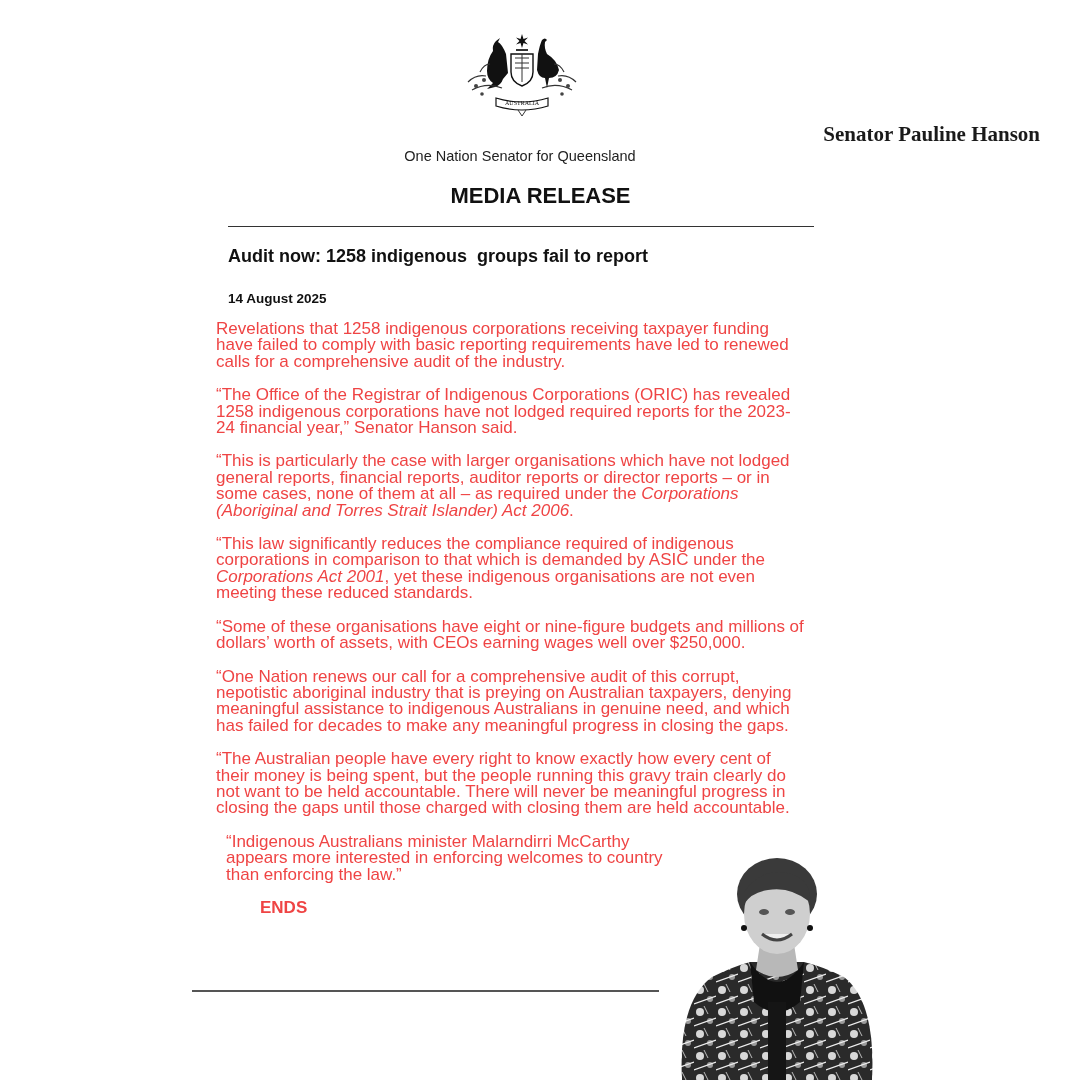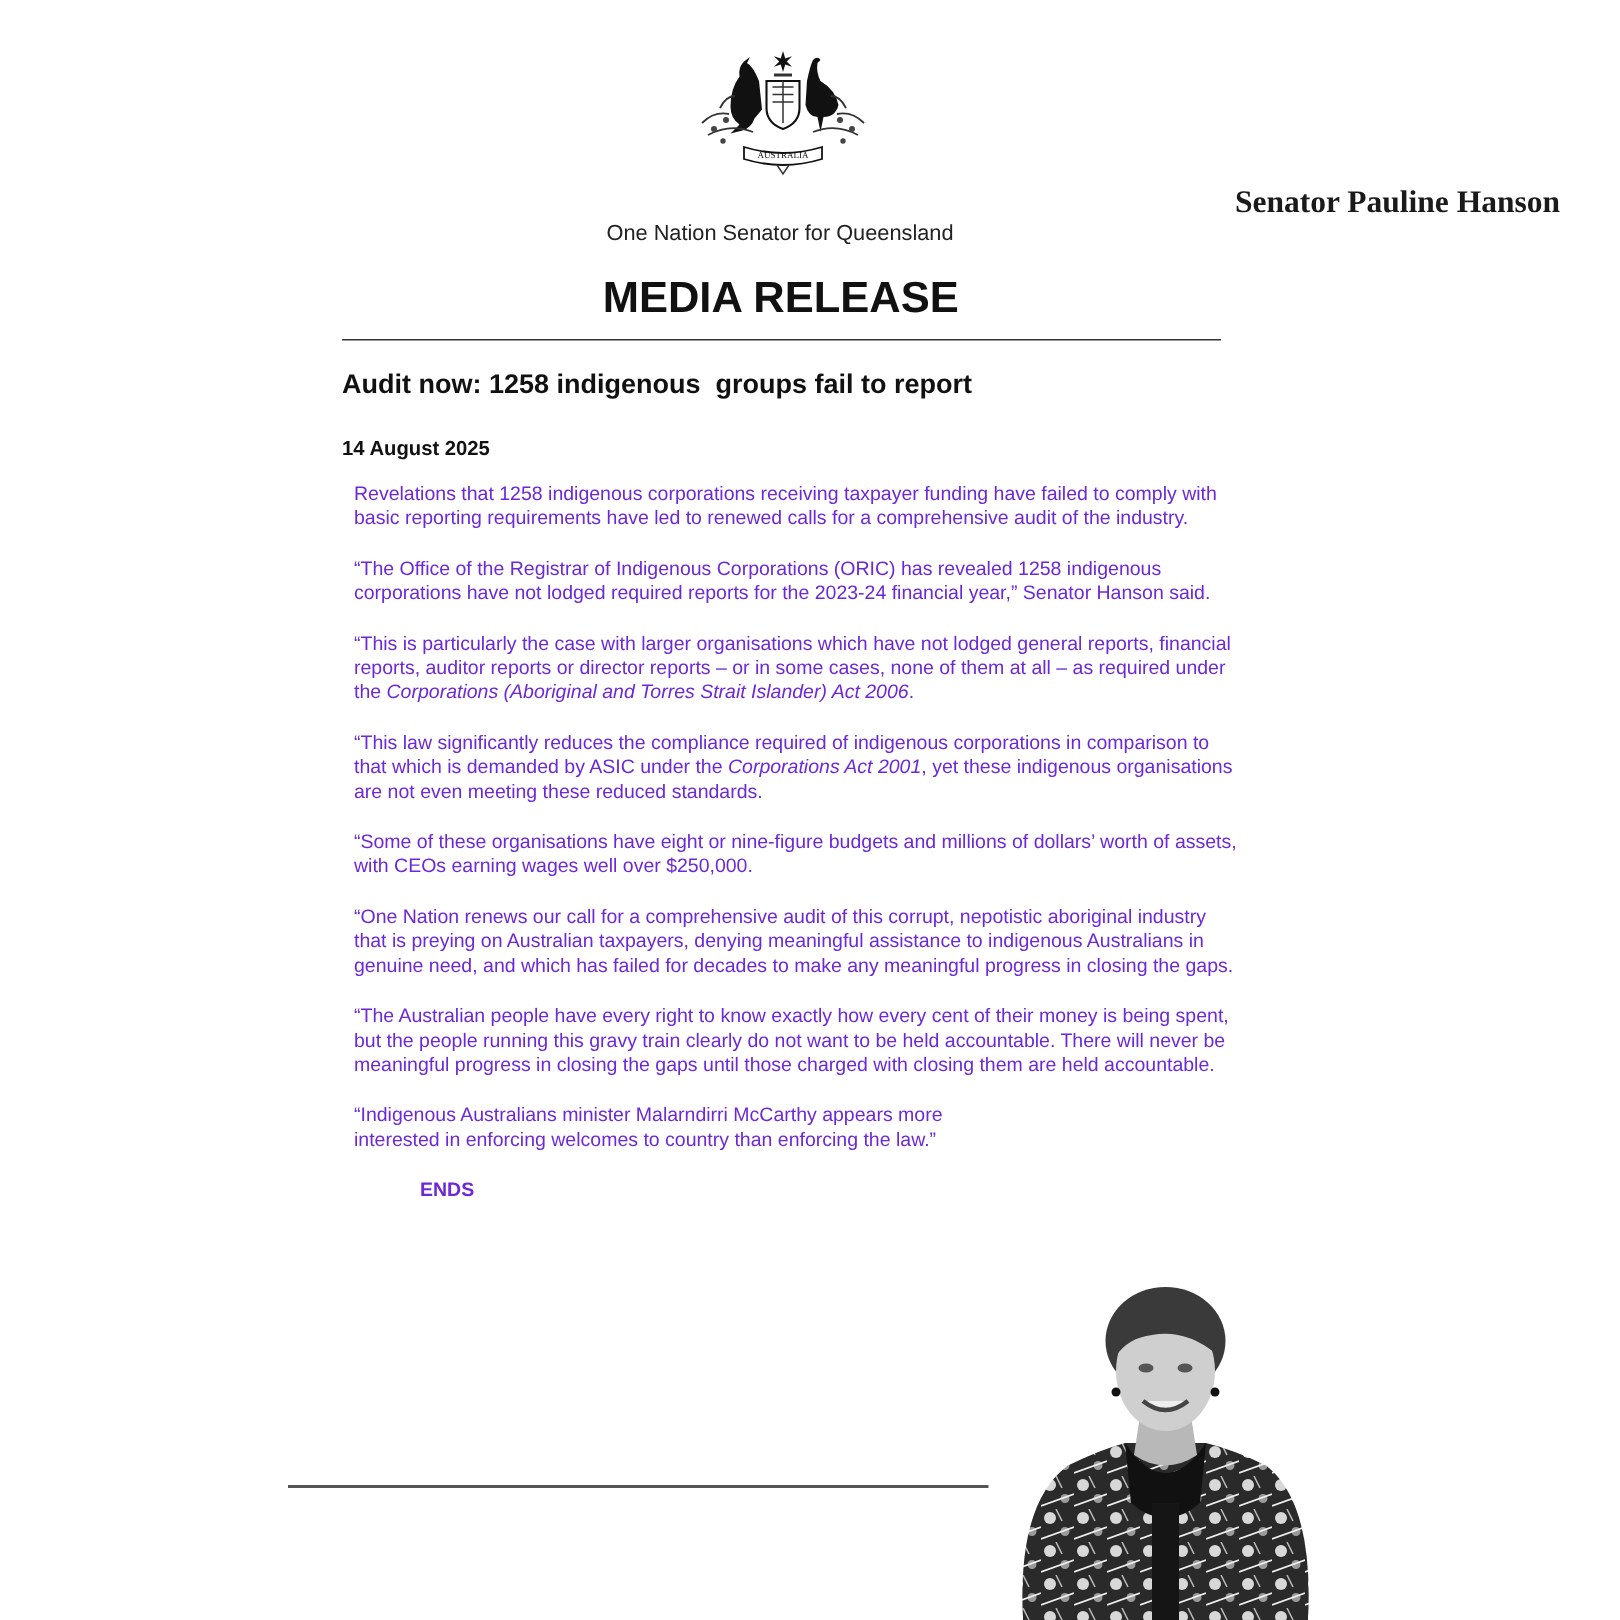--- a/index.html
+++ b/index.html
@@ -1,26 +1,26 @@
 <!DOCTYPE html>
 <html><head>
 <meta charset="utf-8">
 <style>
   html, body { margin:0; padding:0; background:#ffffff; }
   body { width:1080px; height:1080px; position:relative; overflow:hidden; color:#111; font-family:"Liberation Sans", sans-serif; }
   .crest { position:absolute; left:462px; top:32px; width:120px; height:86px; }
   .sen-name { position:absolute; left:0; width:1040px; top:122px; text-align:right; font-family:Liberation Serif, serif; font-weight:bold; font-size:21px; color:#1a1a1a; padding-left:0; }
   .sen-sub { position:absolute; left:0; width:1040px; top:148px; text-align:center; font-family:Liberation Sans, sans-serif; font-size:14.5px; color:#222; }
-  .media { position:absolute; left:0; width:1041px; top:183px; text-align:center; font-weight:bold; font-size:29px; color:#111; }
+  .media { position:absolute; left:0; width:1041px; top:183px; text-align:center; font-weight:bold; font-size:22px; color:#111;padding-left:20px; }
   .rule-top { position:absolute; left:228px; top:226px; width:586px; height:1px; background:#333; }
   .headline { position:absolute; left:228px; top:246px; font-weight:bold; font-size:18px; color:#111; white-space:nowrap; }
   .date { position:absolute; left:228px; top:291px; font-weight:bold; font-size:13.5px; }
-  .body { position:absolute; left:236px; top:321px; width:592px; font-size:13px; line-height:16.4px; color:#6d28d9; }
+  .body { position:absolute; left:216px; top:321px; width:592px; font-size:17px; line-height:16.4px; color:#ef4444; }
   .body p { margin:0 0 17px 0; }
-  .body p.narrow { width:440px; }
+  .body p.narrow { width:440px;margin-left:10px; }
   .ends { font-weight:bold;padding-left:44px; }
   .rule-bottom { position:absolute; left:192px; top:990px; width:467px; height:2px; background:#555; }
   .portrait { position:absolute; left:672px; top:852px; width:210px; height:228px; }
 </style>
 </head>
 <body>
 
 <svg class="crest" viewBox="0 0 120 86">
 
   <polygon points="60,2 61.5,7 66,5.5 62.5,9 66,12.5 61.5,11 60,16 58.5,11 54,12.5 57.5,9 54,5.5 58.5,7" fill="#111"></polygon>

